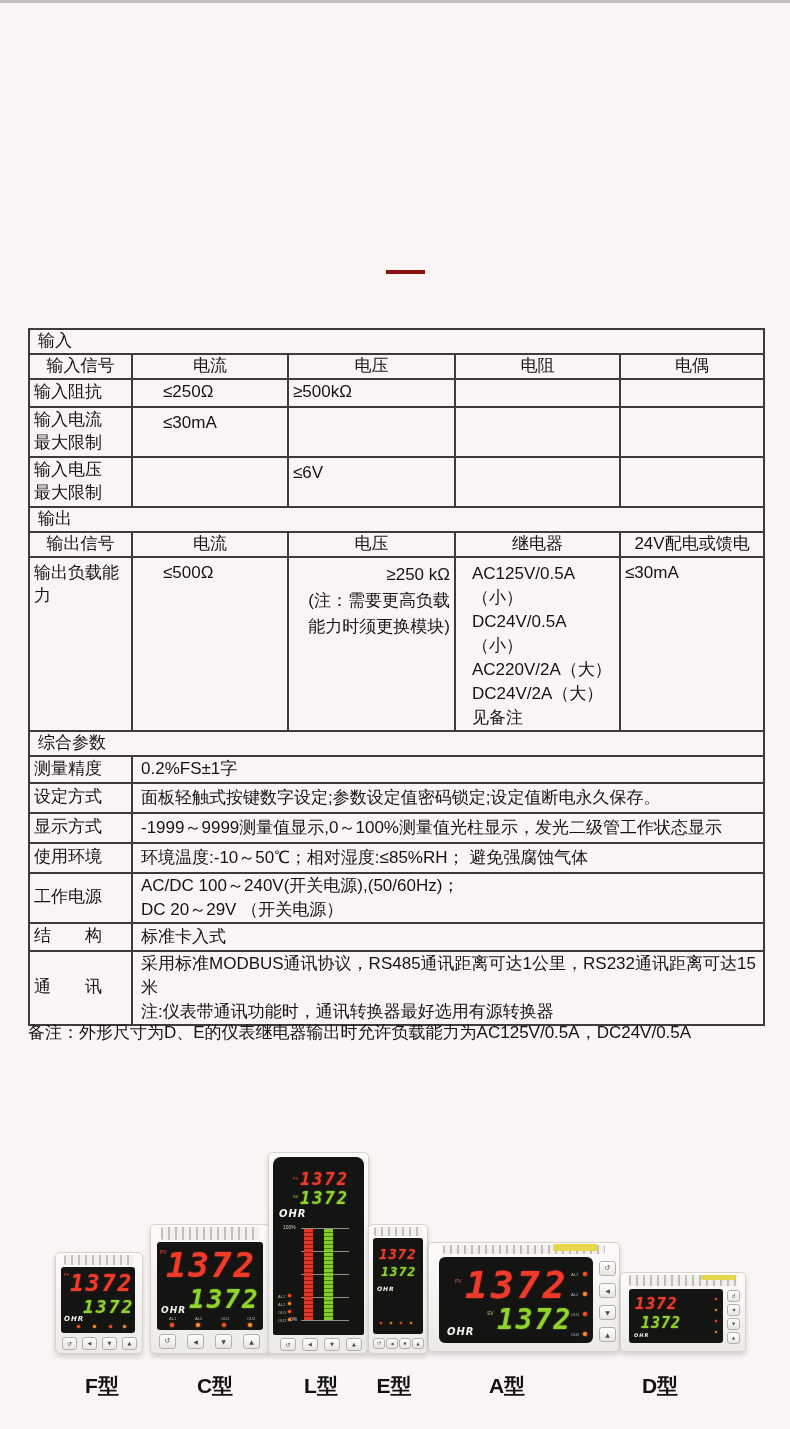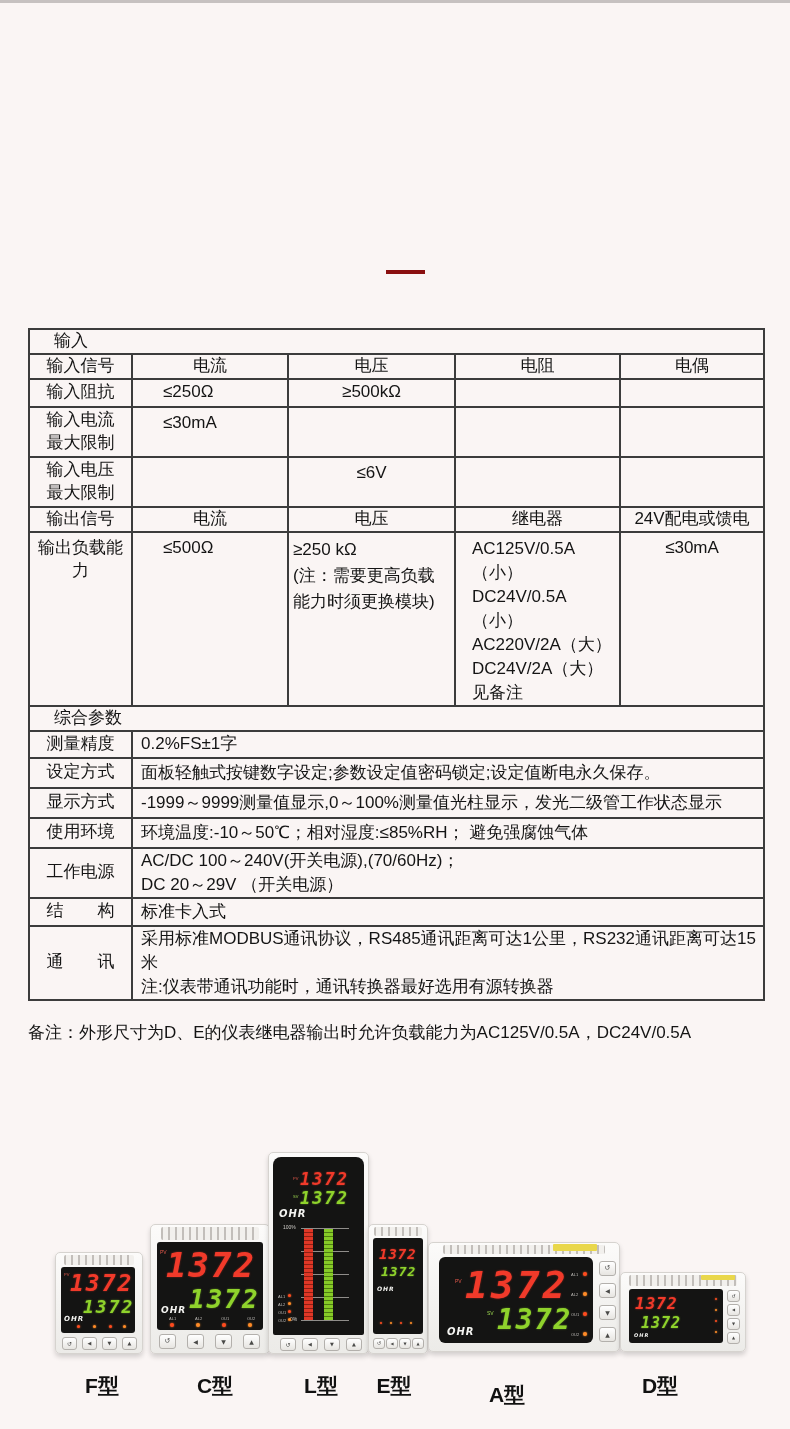--- a/index.html
+++ b/index.html
@@ -8,27 +8,27 @@
   
   #topbar{position:absolute;left:0;top:0;width:790px;height:3px;background:#c6c1c0;}
   
   #title{position:absolute;left:0;top:98px;width:790px;text-align:center;
          font-size:78px;font-weight:bold;letter-spacing:3px;color:#2d2b2b;line-height:1.1;}
   #dash{position:absolute;left:386px;top:270px;width:39px;height:4px;background:#8a0f0f;}
   
   #spec{position:absolute;left:28px;top:328px;width:735px;border-collapse:collapse;
         table-layout:fixed;font-size:17px;}
   #spec td{border:2px solid #3c3c3c;padding:0 4px;vertical-align:middle;line-height:1.35;}
-  #spec .sec{padding-left:24px;}
+  #spec .sec{padding-left:8px;}
   #spec .ctr td{text-align:center;}
-  #spec .lbl{text-align:center;}
+  #spec .lbl{}
   #spec .v1{padding-left:30px;}
-  #spec .v2{text-align:center;}
+  #spec .v2{text-align:left;}
   #spec .vt{vertical-align:top;padding-top:4px;}
-  #spec .vc{text-align:left;vertical-align:top;padding-top:4px;line-height:26px;}
+  #spec .vc{text-align:right;vertical-align:top;padding-top:4px;line-height:26px;}
   #spec .vr{padding-left:16px;vertical-align:top;padding-top:4px;line-height:24px;}
   #spec .val{padding-left:8px;line-height:24px;}
   .h25{height:25px}.h26{height:21px}.h27{height:27px}.h28{height:28px}.h30{height:30px}
   .h50{height:50px}.h120{height:121px}.h49{height:49px}.h57{height:57px}
   #note{position:absolute;left:28px;top:1021px;width:720px;font-size:17px;}
   
   #guide-title{position:absolute;left:0;top:1084px;width:790px;text-align:center;
                font-size:31px;font-weight:bold;letter-spacing:1px;color:#111;}
   .m-label{position:absolute;top:1372px;transform:translateX(-50%);
            font-size:21px;font-weight:bold;color:#111;}
@@ -103,20 +103,23 @@
     <tr class="h50">
       <td class="lbl">
         <div>输入电压</div>
             <div>最大限制</div>
       </td>
       <td></td>
       <td class="v2 vt">≤6V</td>
       <td></td>
       <td></td>
     </tr>
+    <tr class="h25">
+          <td colspan="5" class="sec">输出</td>
+        </tr>
     <tr class="h26 ctr">
       <td>输出信号</td>
       <td>电流</td>
       <td>电压</td>
       <td>继电器</td>
       <td>24V配电或馈电</td>
     </tr>
     <tr class="h120">
       <td class="lbl vt">输出负载能力</td>
       <td class="v1 vt">≤500Ω</td>
@@ -149,21 +152,21 @@
       <td class="lbl">显示方式</td>
       <td colspan="4" class="val">-1999～9999测量值显示,0～100%测量值光柱显示，发光二级管工作状态显示</td>
     </tr>
     <tr class="h30">
       <td class="lbl">使用环境</td>
       <td colspan="4" class="val">环境温度:-10～50℃；相对湿度:≤85%RH； 避免强腐蚀气体</td>
     </tr>
     <tr class="h49">
       <td class="lbl">工作电源</td>
       <td colspan="4" class="val">
-        <div>AC/DC 100～240V(开关电源),(70/60Hz)；</div>
+        <div>AC/DC 100～240V(开关电源),(50/60Hz)；</div>
             <div>DC 20～29V （开关电源）</div>
       </td>
     </tr>
     <tr class="h28">
       <td class="lbl">结　　构</td>
       <td colspan="4" class="val">标准卡入式</td>
     </tr>
     <tr class="h57">
       <td class="lbl">通　　讯</td>
       <td colspan="4" class="val">
@@ -304,15 +307,15 @@
     <span class="btn" style="left:106px;top:17px;width:11px;height:10px;font-size:5px;">↺</span>
     <span class="btn" style="left:106px;top:31px;width:11px;height:10px;font-size:4px;">◀</span>
     <span class="btn" style="left:106px;top:45px;width:11px;height:10px;font-size:4px;">▼</span>
     <span class="btn" style="left:106px;top:59px;width:11px;height:10px;font-size:4px;">▲</span>
   </div>
 
   <div class="m-label" style="left:102px;">F型</div>
   <div class="m-label" style="left:215px;">C型</div>
   <div class="m-label" style="left:321px;">L型</div>
   <div class="m-label" style="left:394px;">E型</div>
-  <div class="m-label" style="left:507px;margin-top:9px;">A型</div>
+  <div class="m-label" style="left:507px;">A型</div>
   <div class="m-label" style="left:660px;">D型</div>
 </div>
 
 </body></html>

